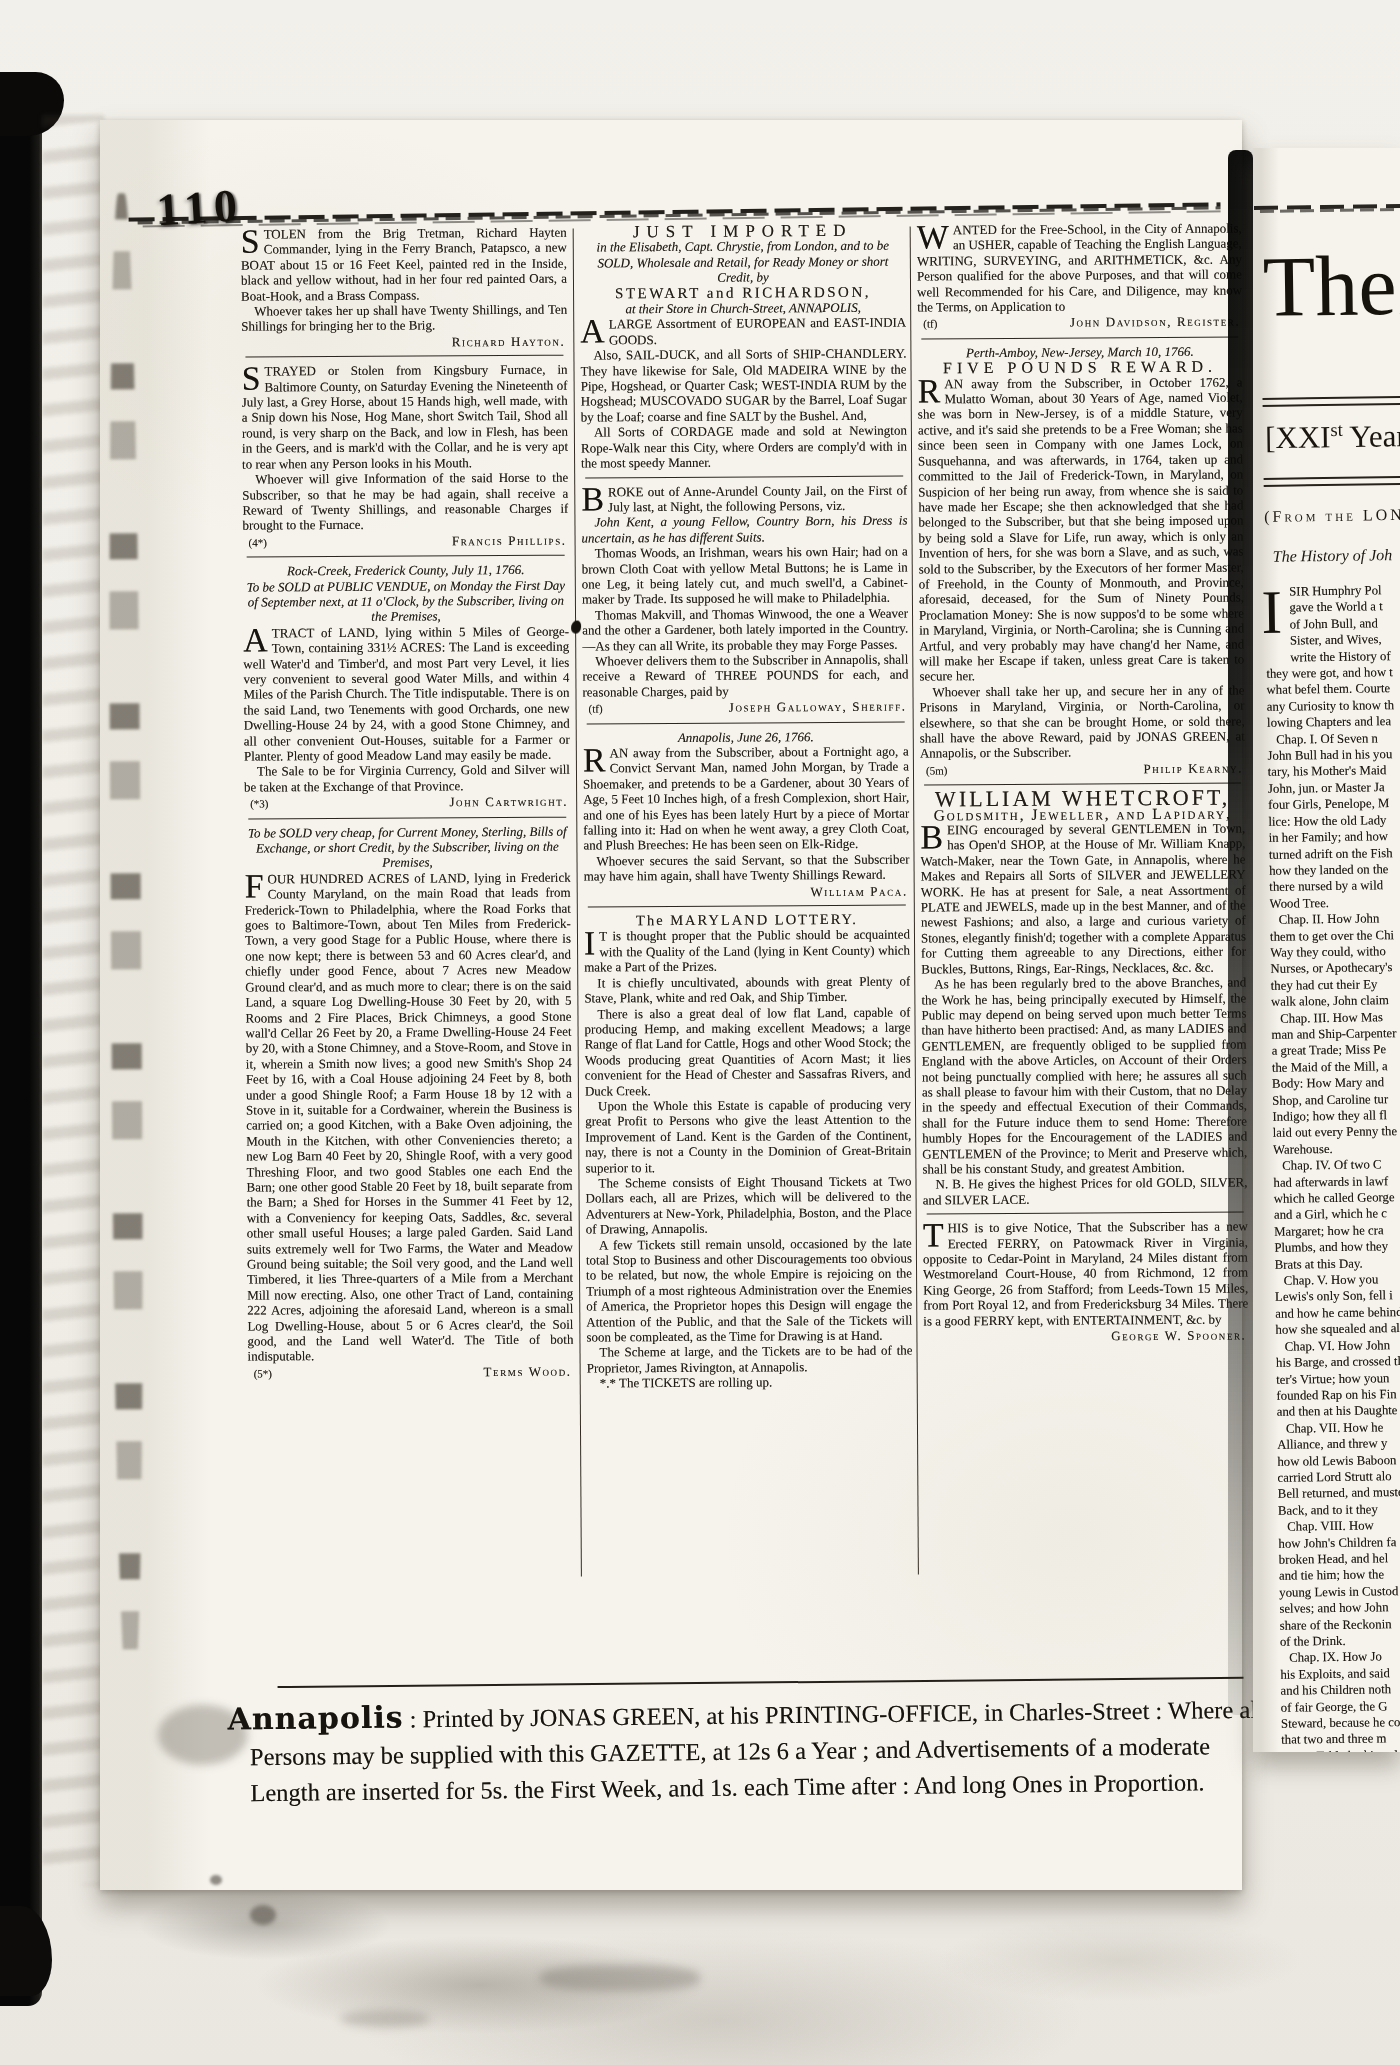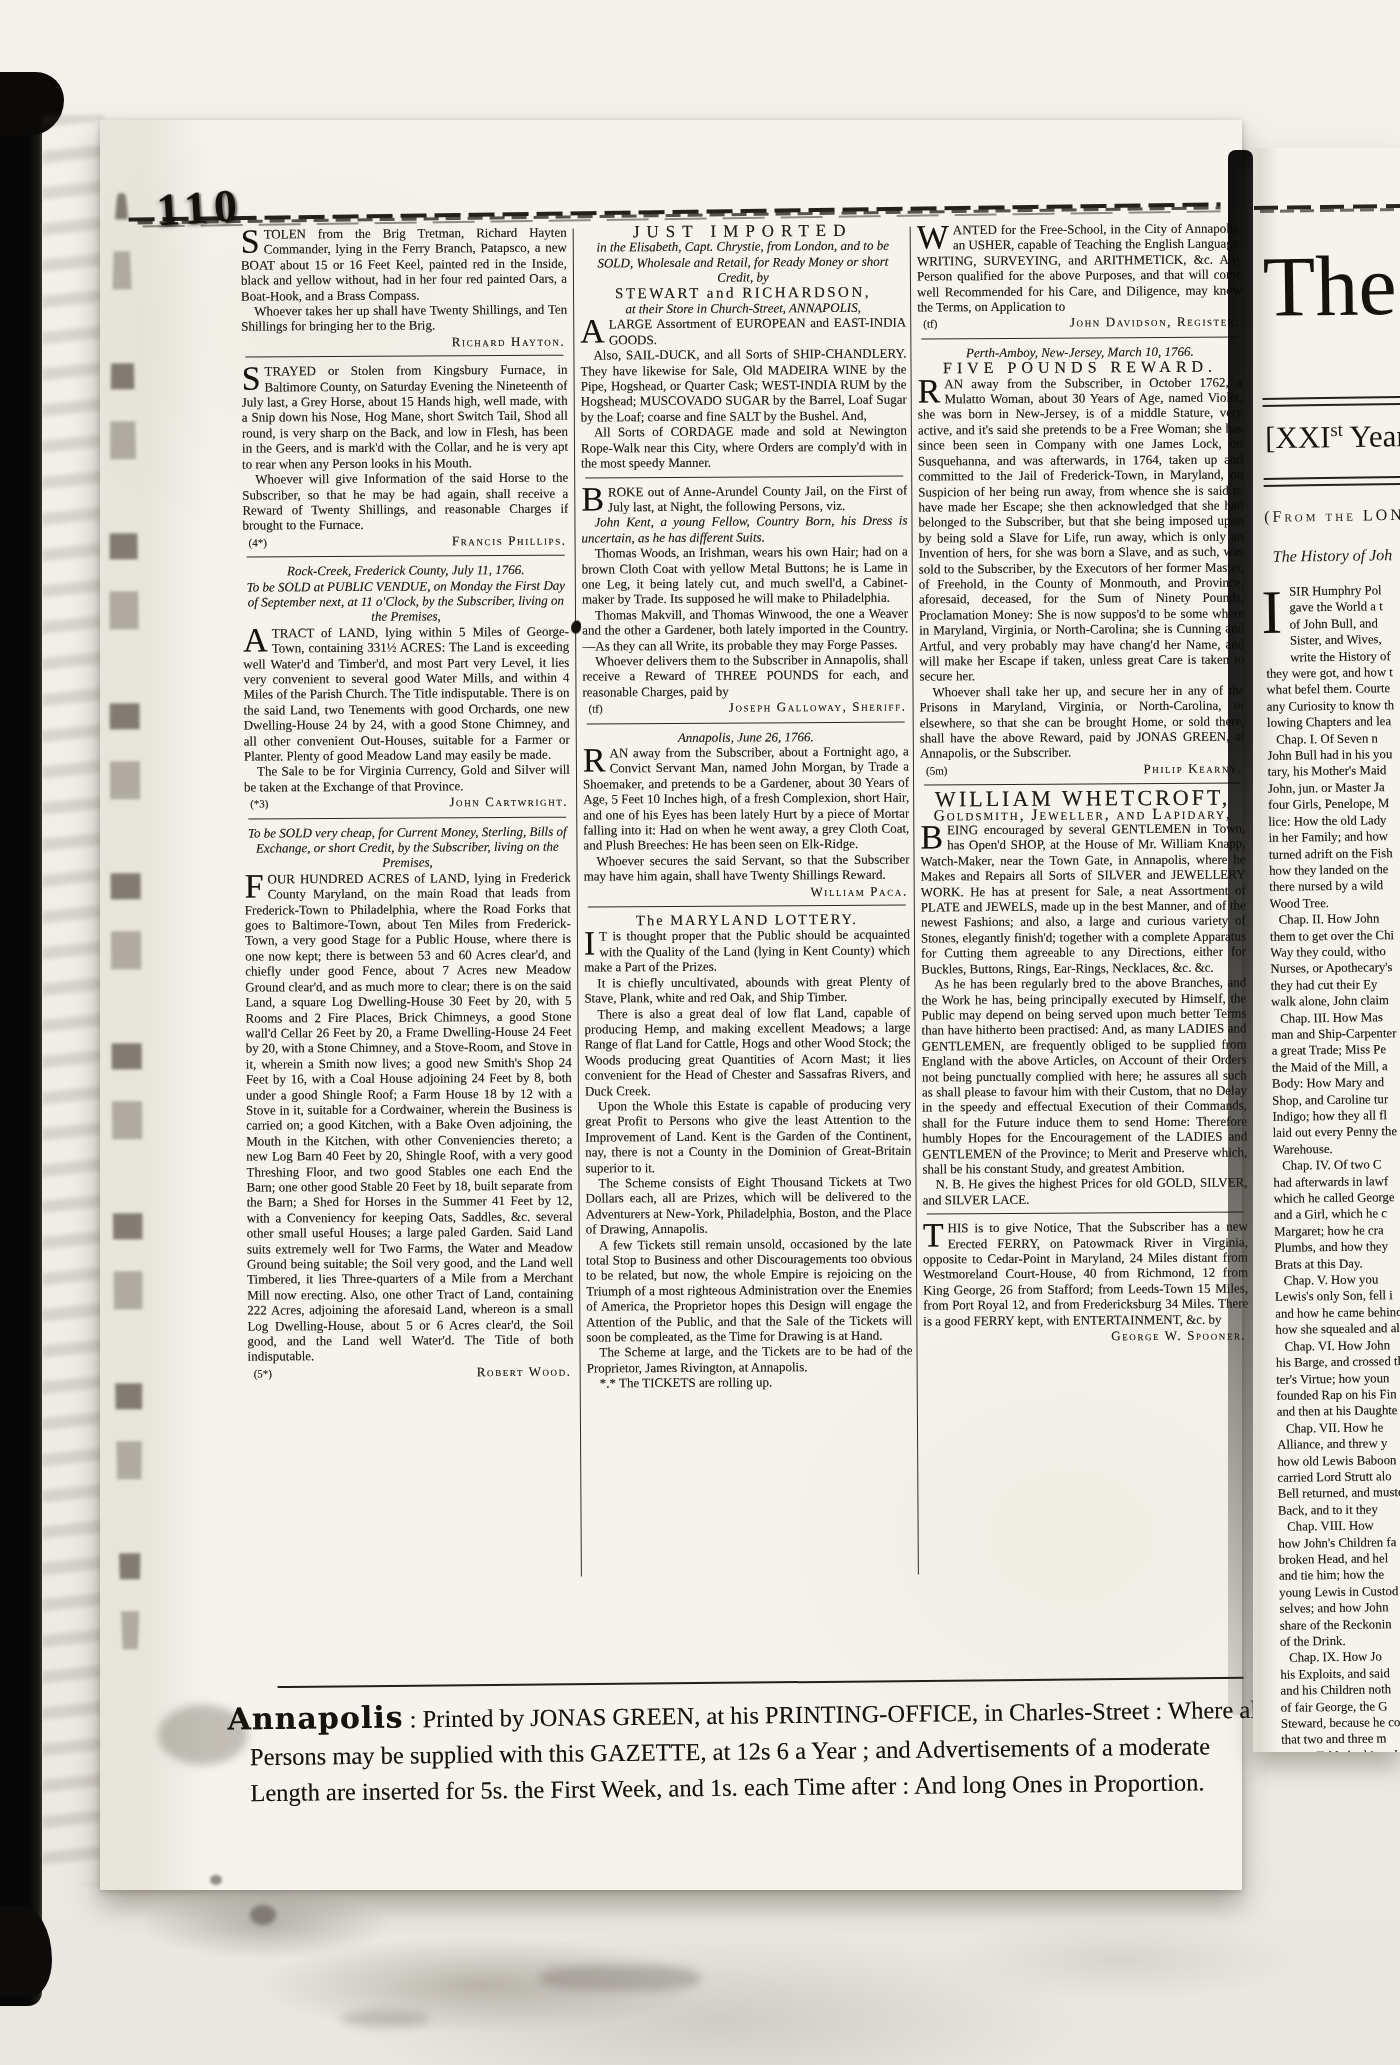--- a/index.html
+++ b/index.html
@@ -150,21 +150,21 @@
             <span class="mark">(*3)</span>
             <span class="sig">John Cartwright.</span>
           </div>
       </article>
       <hr class="rule">
       <article class="ad">
         <p class="ithead">To be SOLD very cheap, for Current Money, Sterling, Bills of Exchange, or short Credit, by the Subscriber, living on the Premises,</p>
         <p><span class="dc">F</span><span>OUR HUNDRED ACRES of LAND, lying in Frederick County Maryland, on the main Road that leads from Frederick-Town to Philadelphia, where the Road Forks that goes to Baltimore-Town, about Ten Miles from Frederick-Town, a very good Stage for a Public House, where there is one now kept; there is between 53 and 60 Acres clear'd, and chiefly under good Fence, about 7 Acres new Meadow Ground clear'd, and as much more to clear; there is on the said Land, a square Log Dwelling-House 30 Feet by 20, with 5 Rooms and 2 Fire Places, Brick Chimneys, a good Stone wall'd Cellar 26 Feet by 20, a Frame Dwelling-House 24 Feet by 20, with a Stone Chimney, and a Stove-Room, and Stove in it, wherein a Smith now lives; a good new Smith's Shop 24 Feet by 16, with a Coal House adjoining 24 Feet by 8, both under a good Shingle Roof; a Farm House 18 by 12 with a Stove in it, suitable for a Cordwainer, wherein the Business is carried on; a good Kitchen, with a Bake Oven adjoining, the Mouth in the Kitchen, with other Conveniencies thereto; a new Log Barn 40 Feet by 20, Shingle Roof, with a very good Threshing Floor, and two good Stables one each End the Barn; one other good Stable 20 Feet by 18, built separate from the Barn; a Shed for Horses in the Summer 41 Feet by 12, with a Conveniency for keeping Oats, Saddles, &amp;c. several other small useful Houses; a large paled Garden. Said Land suits extremely well for Two Farms, the Water and Meadow Ground being suitable; the Soil very good, and the Land well Timbered, it lies Three-quarters of a Mile from a Merchant Mill now erecting. Also, one other Tract of Land, containing 222 Acres, adjoining the aforesaid Land, whereon is a small Log Dwelling-House, about 5 or 6 Acres clear'd, the Soil good, and the Land well Water'd. The Title of both indisputable.</span></p>
         <div class="sigrow">
             <span class="mark">(5*)</span>
-            <span class="sig">Robert Wood.</span>
+            <span class="sig">Terms Wood.</span>
           </div>
       </article>
     </div>
 
     <div class="col" id="col2">
       <article class="ad">
         <p class="bighead">JUST IMPORTED</p>
         <p class="ithead">in the Elisabeth, Capt. Chrystie, from London, and to be SOLD, Wholesale and Retail, for Ready Money or short Credit, by</p>
         <p class="caphead">STEWART and RICHARDSON,</p>
         <p class="ithead">at their Store in Church-Street, ANNAPOLIS,</p>

